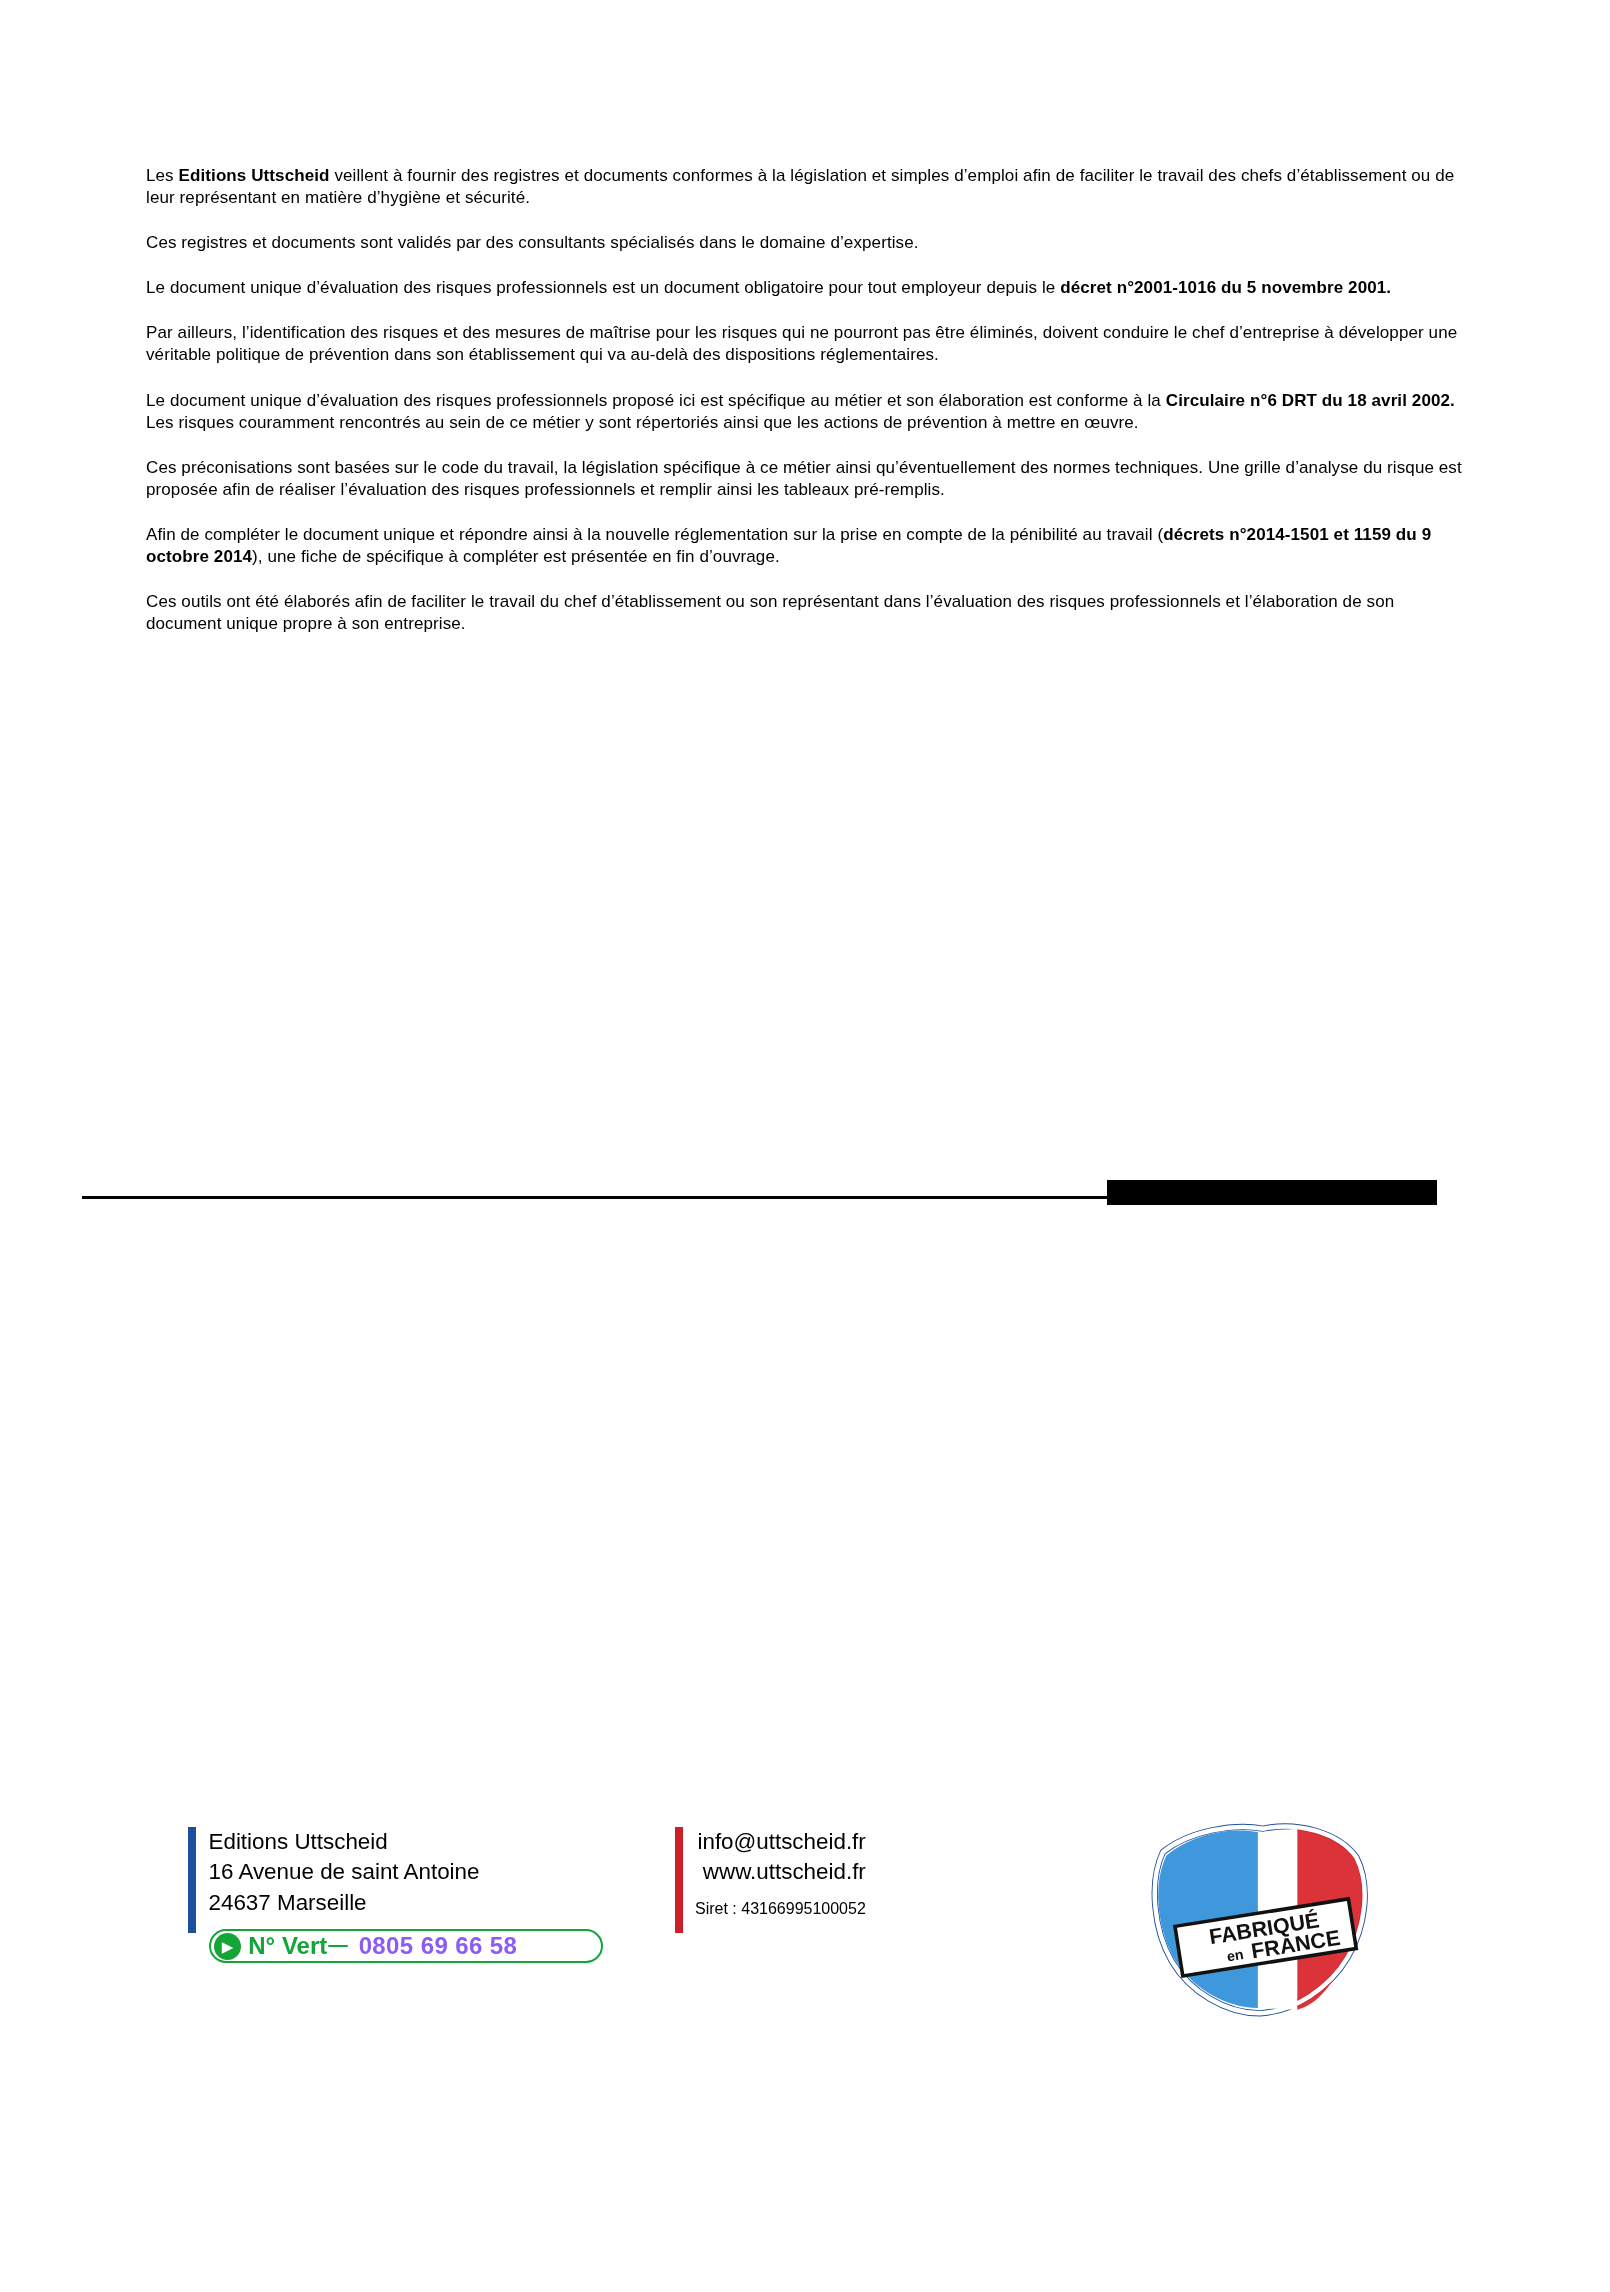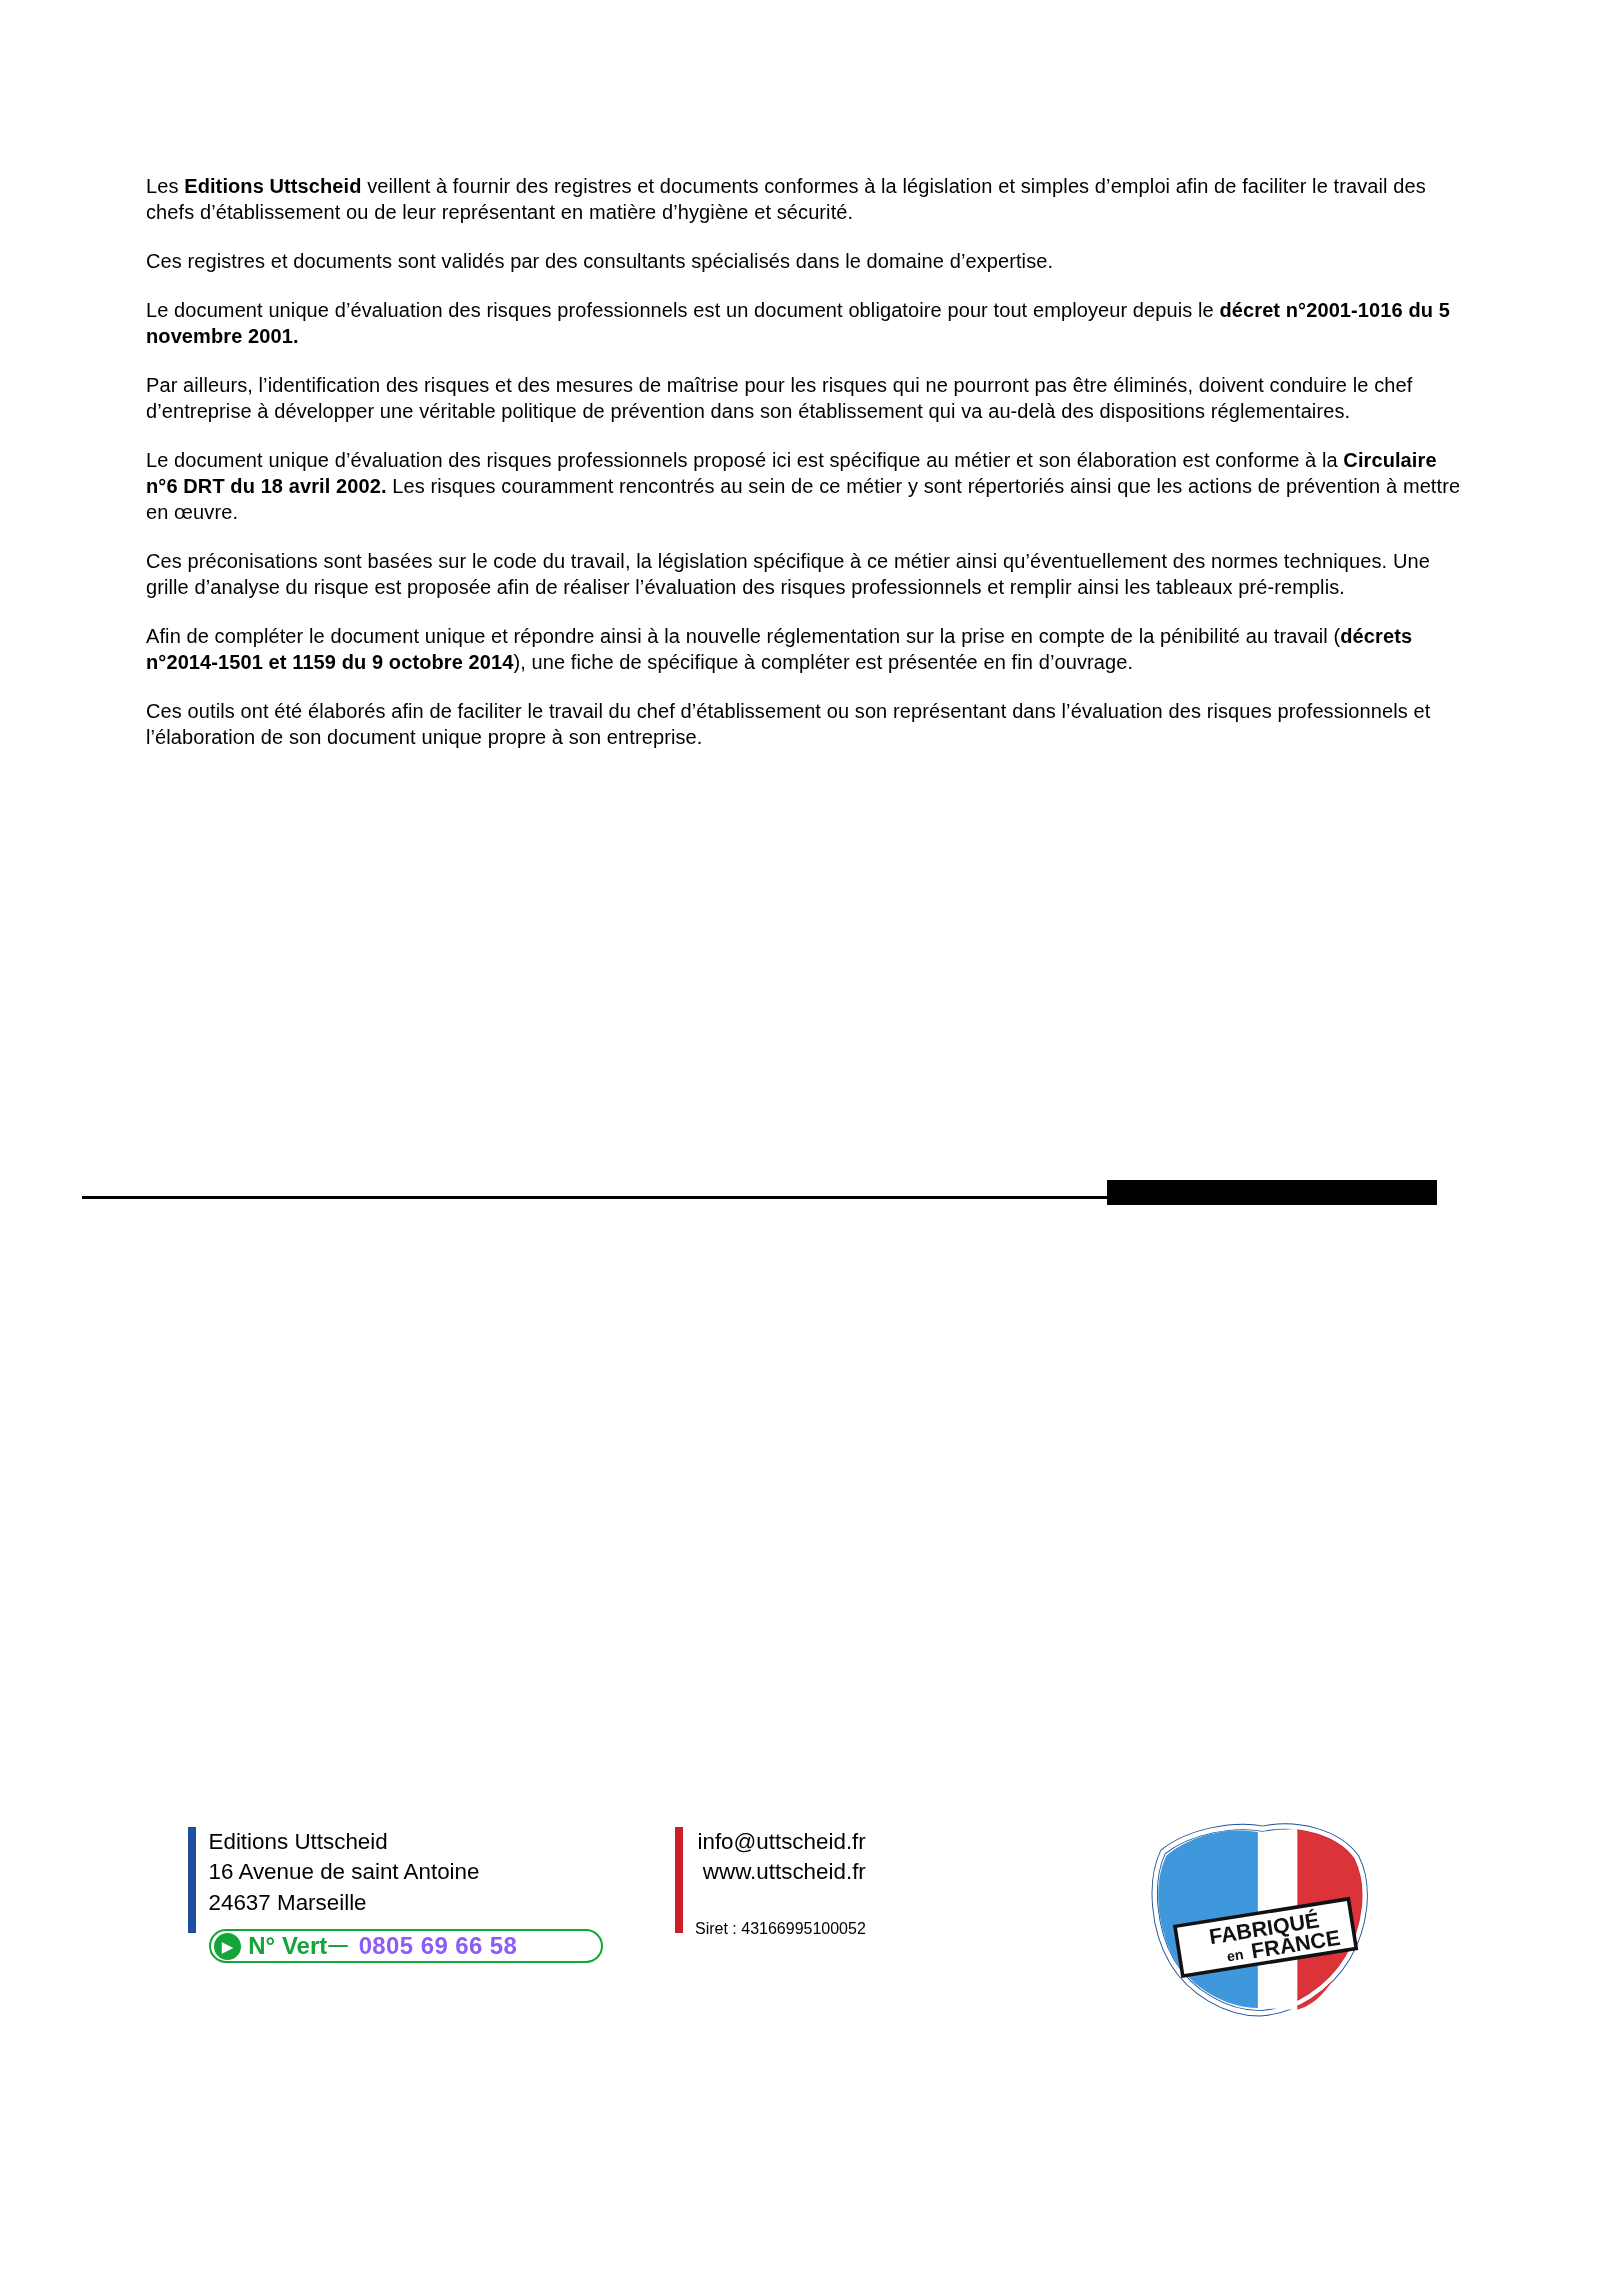--- a/index.html
+++ b/index.html
@@ -26,23 +26,23 @@
 
   
   .content {
     position: absolute;
     left: 146px;
     top: 161px;
     width: 1325px;
   }
 
   .para {
-    font-size: 20px;
+    font-size: 17px;
     line-height: 1.30;
-    margin: 12px 0 23px 0;
+    margin: 4px 0 23px 0;
     text-align: left;
     letter-spacing: 0.1px;
   }
   .para:last-child { margin-bottom: 0; }
 
   .b { font-weight: bold; }
 
   
   .rule-wrap {
     position: absolute;
@@ -103,21 +103,21 @@
     line-height: 1.36;
     white-space: nowrap;
   }
   .contact {
     font-size: 22.4px;
     line-height: 1.36;
     white-space: nowrap;
   }
   .siret {
     font-size: 16px;
-    margin-top: 32px;
+    margin-top: 12px;
     white-space: nowrap;
   }
 
   .col-left { display: flex; flex-direction: column; }
   .col-right { display: flex; flex-direction: column; }
 
   
   .vert-pill {
     margin-top: 10.7px;
     display: inline-flex;

